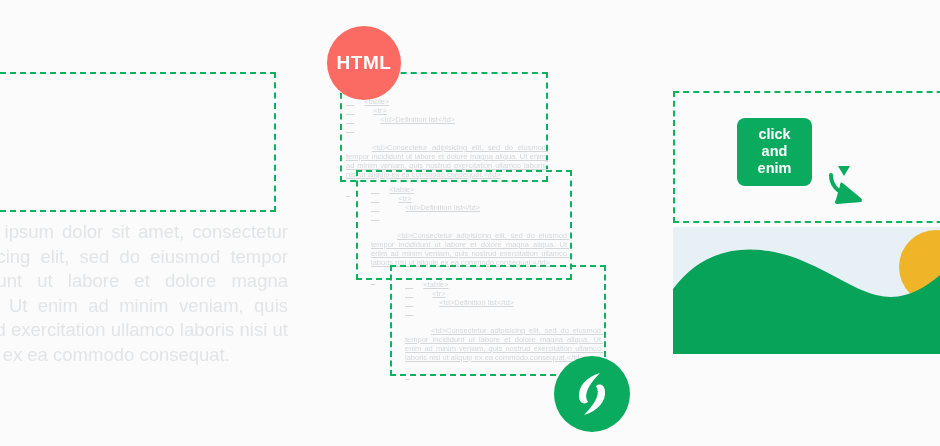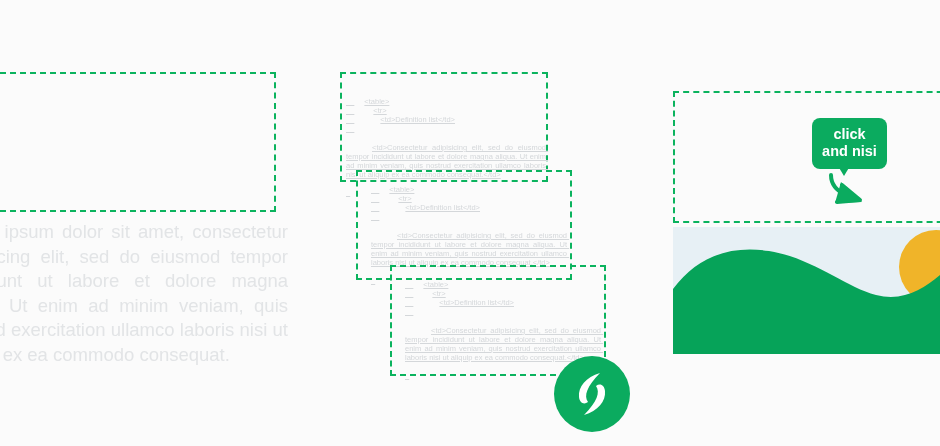--- a/index.html
+++ b/index.html
@@ -146,21 +146,21 @@
     background: #0bab5f;
     display: flex;
     align-items: center;
     justify-content: center;
   }
   #brand-logo svg { display: block; }
 
   
   #cta-tooltip {
     position: absolute;
-    left: 812px;
+    left: 737px;
     top: 118px;
     width: 75px;
     padding: 8px 7px 9px 7px;
     background: #0bab5f;
     border-radius: 8px;
     color: #ffffff;
     font-size: 14.5px;
     font-weight: bold;
     line-height: 17px;
     text-align: center;
@@ -222,33 +222,36 @@
   </div>
 
   <div class="dashbox" id="box-code-3"></div>
   <div class="codeblock" id="code-3">
     <span class="code-indent-1">&lt;table&gt;</span>
     <span class="code-indent-2">&lt;tr&gt;</span>
     <span class="code-indent-3">&lt;td&gt;Definition list&lt;/td&gt;</span>
     <span class="code-body">&lt;td&gt;Consectetur adipisicing elit, sed do eiusmod tempor incididunt ut labore et dolore magna aliqua. Ut enim ad minim veniam, quis nostrud exercitation ullamco laboris nisi ut aliquip ex ea commodo consequat.&lt;/td&gt;</span>
   </div>
 
+  <div id="html-badge">
+    <span>HTML</span>
+  </div>
 
   <div id="brand-logo">
     <svg width="44" height="50" viewBox="0 0 44 50" aria-hidden="true">
       <path d="M30 4 C16 8, 8 18, 9 28 C9.6 34, 14 36, 18 33 C13.5 27, 17 17, 30 4 Z" fill="#ffffff"></path>
       <path d="M14 46 C28 42, 36 32, 35 22 C34.4 16, 30 14, 26 17 C30.5 23, 27 33, 14 46 Z" fill="#ffffff"></path>
     </svg>
   </div>
 
   <div class="dashbox" id="box-cta-right"></div>
 
   <div id="cta-tooltip">
     <div>click</div>
-    <div>and nisi</div>
+    <div>and enim</div>
   </div>
   <div id="cta-tooltip-tail"></div>
 
   <div id="cta-arrow">
     <svg width="40" height="34" viewBox="0 0 40 34" aria-hidden="true">
       <path d="M2 3 C2 12, 8 19, 17 23 L13 13 L31 28 L8 30 L16 24" fill="none" stroke="#0bab5f" stroke-width="4" stroke-linecap="round" stroke-linejoin="round"></path>
       <path d="M12 10 L33 30 L6 31 Z" fill="#0bab5f"></path>
     </svg>
   </div>
 

